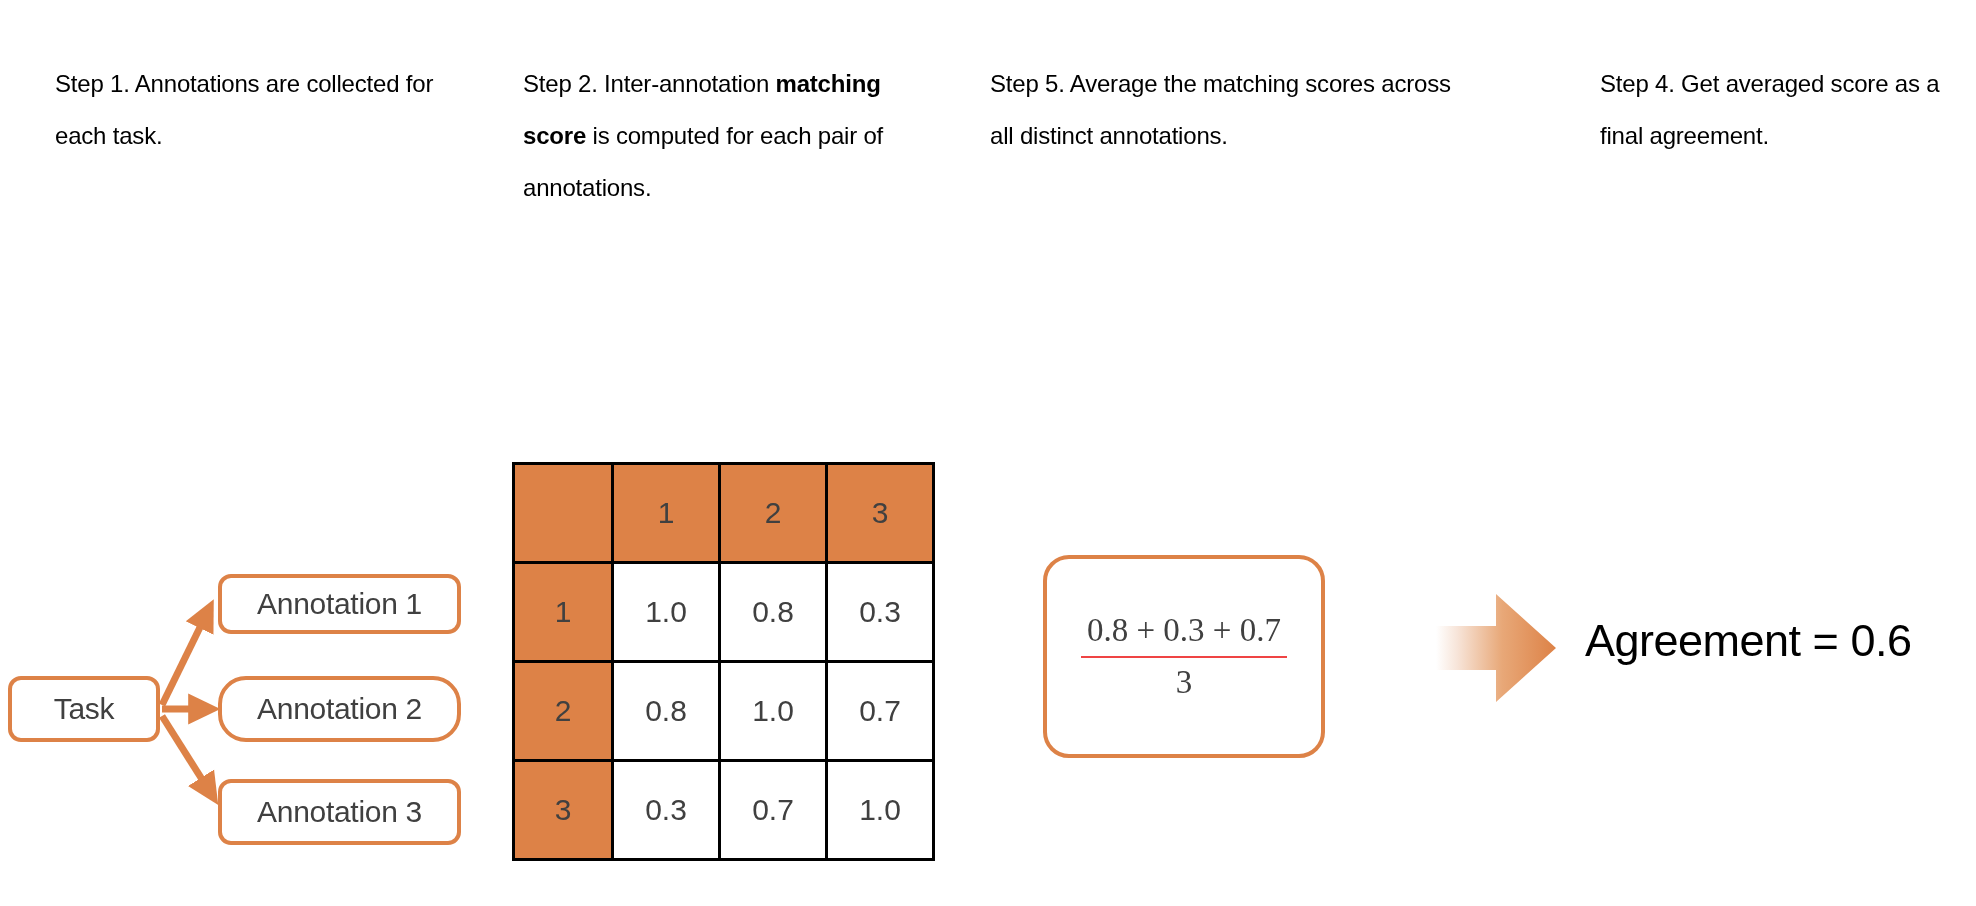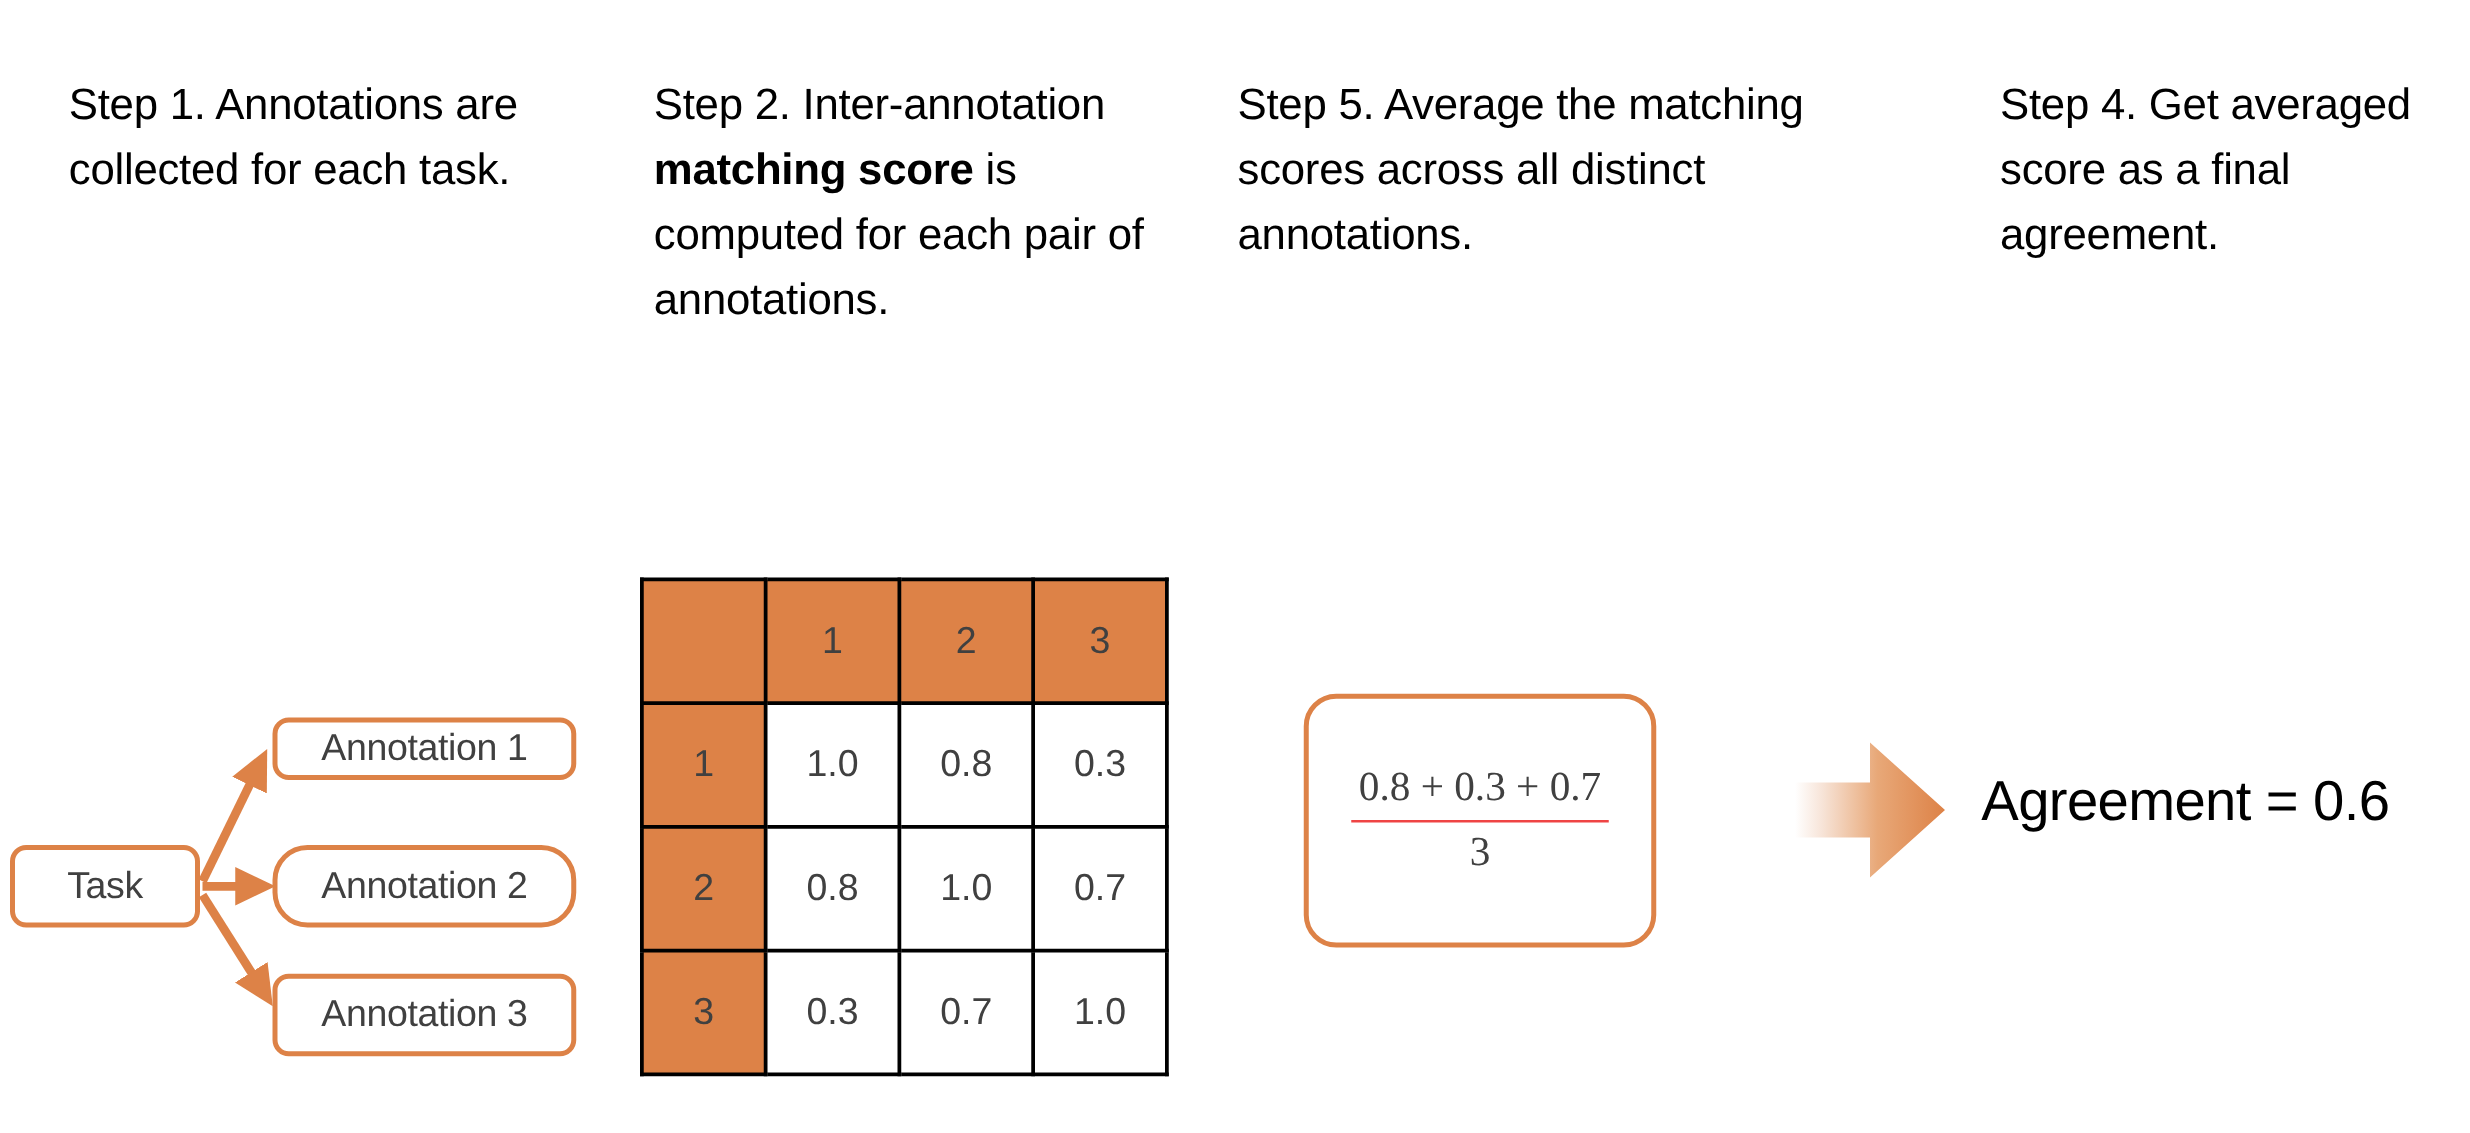--- a/index.html
+++ b/index.html
@@ -19,21 +19,21 @@
     position: absolute;
     left: 0; top: 0;
     width: 1976px;
     height: 906px;
   }
 
   
   .step-text {
     position: absolute;
     font-family: "Liberation Sans", sans-serif;
-    font-size: 35px;
+    font-size: 24px;
     line-height: 52px;
     color: #000000;
     white-space: pre-line;
     letter-spacing: -0.2px;
   }
   .step-1 { left: 55px;   top: 58px;  width: 390px; }
   .step-2 { left: 523px;  top: 58px;  width: 420px; }
   .step-3 { left: 990px;  top: 58px;  width: 470px; }
   .step-4 { left: 1600px; top: 58px;  width: 370px; }
 
@@ -48,21 +48,21 @@
     background: #ffffff;
     color: #404040;
     font-size: 30px;
     font-family: "Liberation Sans", sans-serif;
     display: flex;
     align-items: center;
     justify-content: center;
     letter-spacing: -0.3px;
   }
   .task-box       { left: 8px;   top: 676px; width: 152px; height: 66px; }
-  .annotation-1   { left: 218px; top: 574px; width: 243px; height: 50px; }
+  .annotation-1   { left: 218px; top: 574px; width: 243px; height: 60px; }
   .annotation-2   { left: 218px; top: 676px; width: 243px; height: 66px; border-radius: 28px; }
   .annotation-3   { left: 218px; top: 779px; width: 243px; height: 66px; text-align: right; }
 
   .flow-arrows {
     position: absolute;
     left: 0; top: 520px;
     width: 520px; height: 380px;
     overflow: visible;
   }
 

